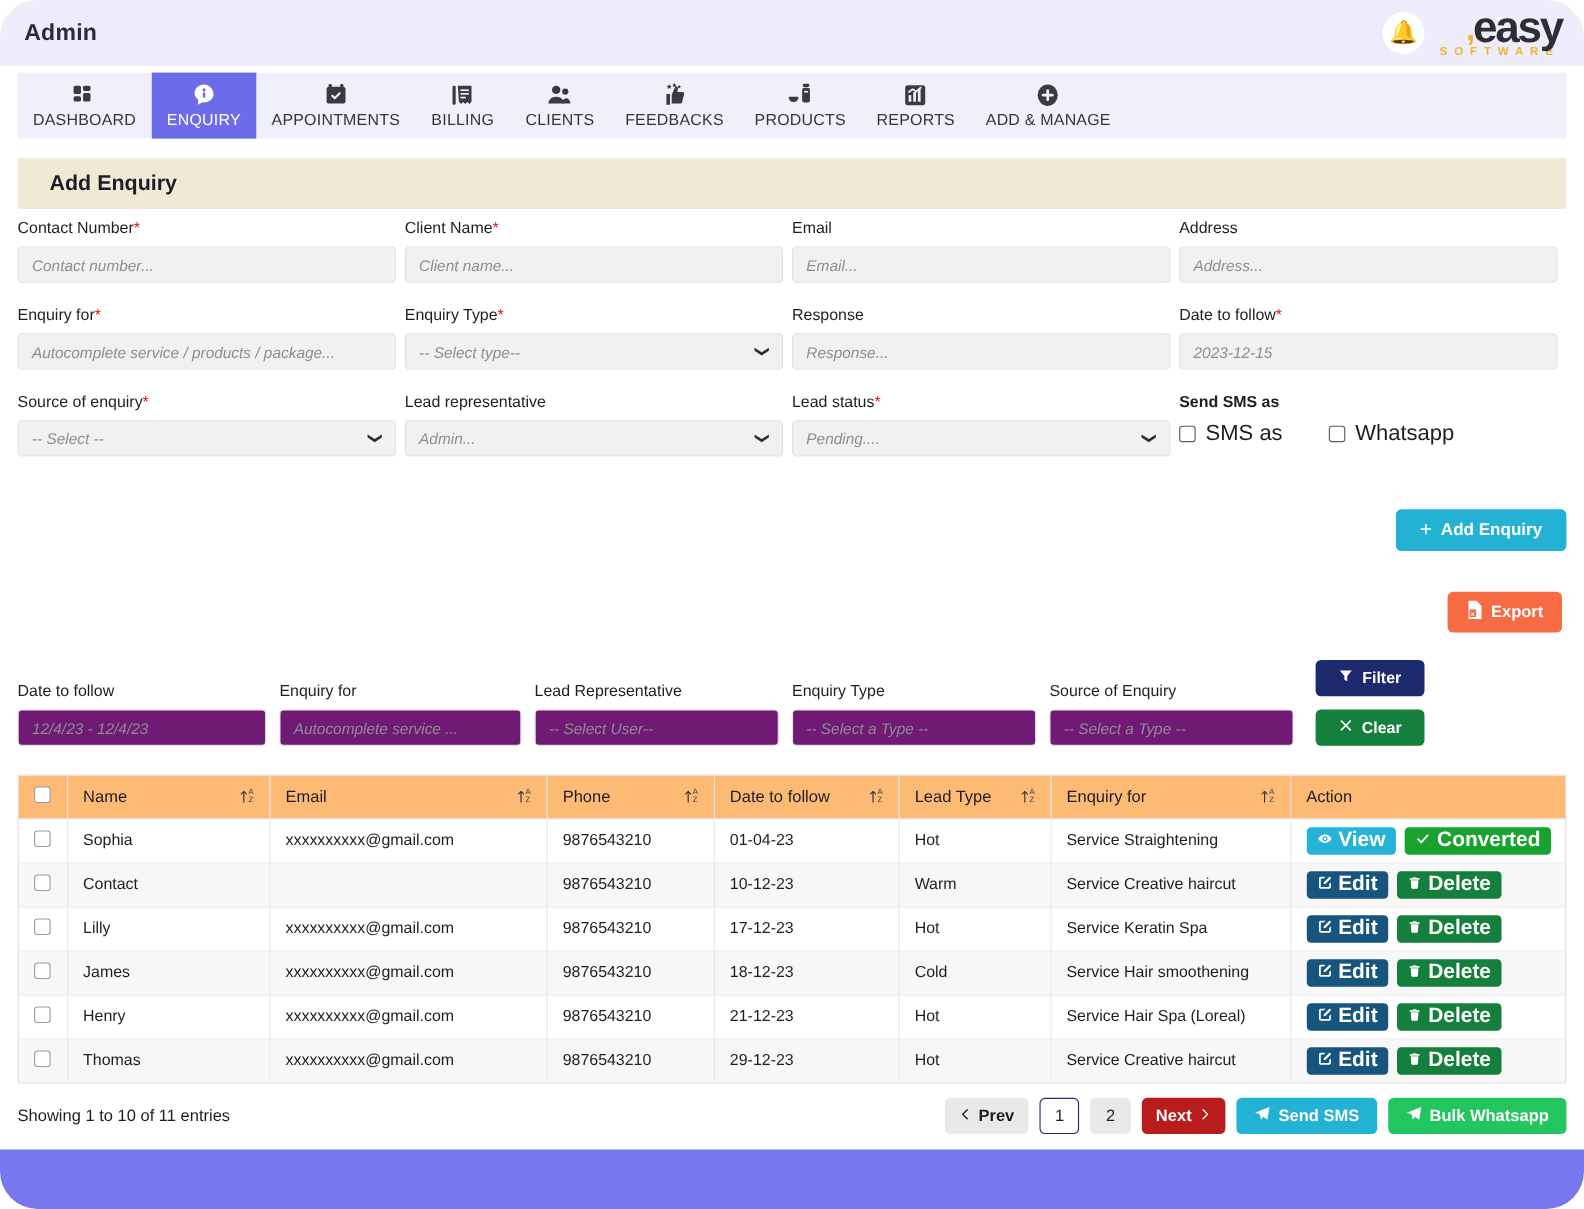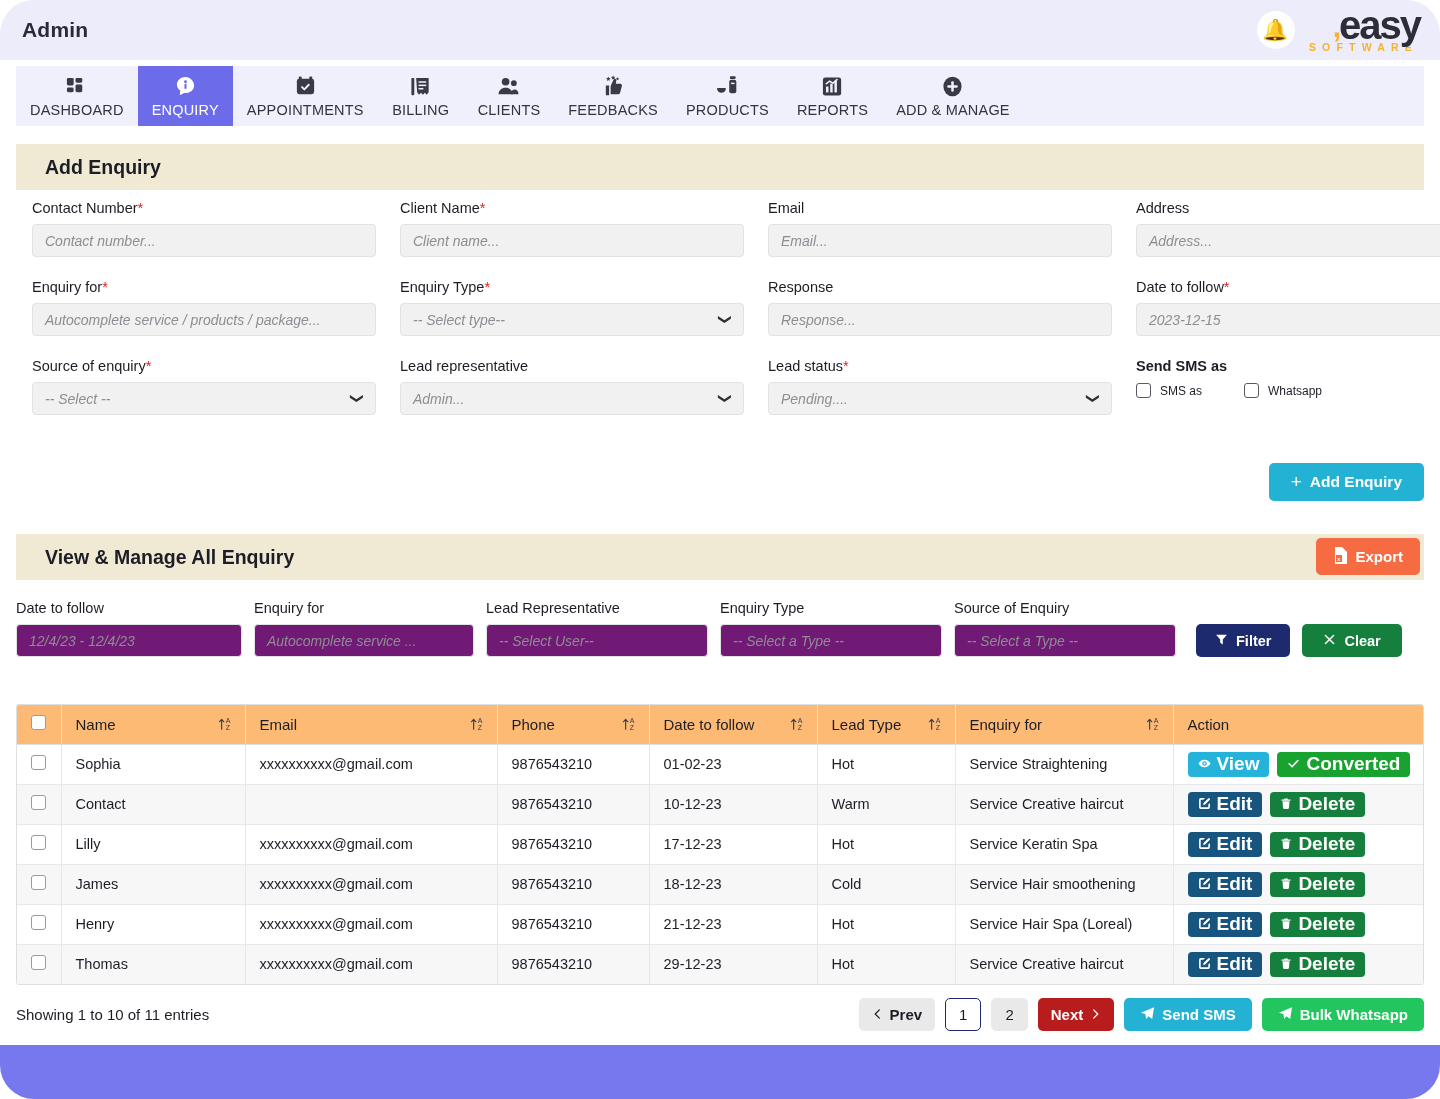--- a/index.html
+++ b/index.html
@@ -68,37 +68,37 @@
   .banner {
     position: absolute; left: 16px; width: 1408px; height: 46px;
     background: #f0ead5; display: flex; align-items: center;
   }
   .banner-title {
     margin-left: 29px; font-size: 19.5px; font-weight: bold; color: #1d1d26;
   }
 
   
   .form-area { position: absolute; left: 16px; top: 200px; width: 1408px; }
-  .frow { display: flex; gap: 16px; margin-bottom: 22px; margin-left: 16px; }
+  .frow { display: flex; gap: 0px; margin-bottom: 22px; }
   .fcol { width: 352px; padding-right: 10px; }
   .flabel {
     font-size: 14.5px; color: #1d1d26; margin-bottom: 8px; display: block;
   }
   .flabel .req { color: #e02020; }
   .flabel.bold { font-weight: bold; }
   .finput {
     width: 344px; height: 33px; background: #f1f1f2; border: 1px solid #e2e2e4;
     border-radius: 4px; padding: 0 12px; font-size: 14px; color: #8d8d93;
     font-style: italic; display: flex; align-items: center;
     font-family: "Liberation Sans", sans-serif;
   }
   .finput.select { justify-content: space-between; }
   .finput .chev { font-style: normal; color: #2d2d36; font-size: 13px; }
   .checkrow { display: flex; align-items: center; gap: 12px; margin-top: 9px; }
-  .checkitem { display: flex; align-items: center; gap: 9px; font-size: 12px; color:#1d1d26; }
+  .checkitem { display: flex; align-items: center; gap: 9px; font-size: 20px; color:#1d1d26; }
   .cbox {
     width: 15px; height: 15px; border: 1.6px solid #5a5a62; border-radius: 3px;
     background: #fff;
   }
 
   
   .btn {
     display: inline-flex; align-items: center; justify-content: center; gap: 8px;
     border: none; border-radius: 5px; color: #fff; font-size: 14.5px;
     font-weight: bold; cursor: pointer; font-family: "Liberation Sans", sans-serif;
@@ -404,23 +404,20 @@
           </div>
         </div>
       </div>
     </div>
 
   <button class="btn btn-add">
     <span style="font-size:19px;font-weight:normal;">+</span>
     <span>Add Enquiry</span>
   </button>
 
-  <div class="banner" style="top:534px;">
-    <div class="banner-title">View &amp; Manage All Enquiry</div>
-  </div>
   <button class="btn btn-export">
     <span>
       <svg width="14" height="17" viewBox="0 0 14 17">
           <path fill="#fff" d="M2 0h7l5 5v12H2z"></path>
           <path fill="#f76b43" d="M3 8h6v7H3z"></path>
           <text x="4" y="14" font-size="6" fill="#fff" font-family="Liberation Sans, sans-serif">x</text>
         </svg>
     </span>
     <span>Export</span>
   </button>
@@ -449,21 +446,21 @@
         <div class="fl-input" style="width:222px">
           <span>-- Select a Type --</span>
         </div>
       </div>
       <div class="fl-col" style="width: 234px;">
         <div class="flabel">Source of Enquiry</div>
         <div class="fl-input" style="width:222px">
           <span>-- Select a Type --</span>
         </div>
       </div>
-      <div style="display: flex; gap: 12px; margin-left: 8px;">
+      <div style="display: flex; gap: 12px; margin-left: 8px; flex-direction: column;">
         <button class="btn btn-filter">
           <span><svg width="13" height="13" viewBox="0 0 24 24" fill="#fff">
               <path d="M2 3h20l-7.6 9.2V21l-4.8-2.8v-6z"></path>
             </svg></span>
           <span>Filter</span>
         </button>
         <button class="btn btn-clear">
           <span><svg width="13" height="13" viewBox="0 0 24 24" fill="none" stroke="#fff" stroke-width="2.8" stroke-linecap="round">
               <path d="M4.5 4.5l15 15M19.5 4.5l-15 15"></path>
             </svg></span>
@@ -577,21 +574,21 @@
               </div>
             </th>
           </tr>
         </thead>
       <tbody id="tbody">
           <tr>
             <td class="col-cb"><span class="tcbox"></span></td>
             <td>Sophia</td>
             <td>xxxxxxxxxx@gmail.com</td>
             <td>9876543210</td>
-            <td>01-02-23</td>
+            <td>01-04-23</td>
             <td>Hot</td>
             <td>Service Straightening</td>
             <td><span class="act-btn act-view">
                 <span><svg width="13" height="13" viewBox="0 0 24 24" fill="#fff">
                     <path d="M12 5C6.5 5 2.2 9.1 1 12c1.2 2.9 5.5 7 11 7s9.8-4.1 11-7c-1.2-2.9-5.5-7-11-7z"></path>
                     <circle cx="12" cy="12" r="4.3" fill="#26b3d9"></circle>
                     <circle cx="12" cy="12" r="2" fill="#fff"></circle>
                   </svg></span>
                 <span>View</span>
               </span><span class="act-btn act-conv">

